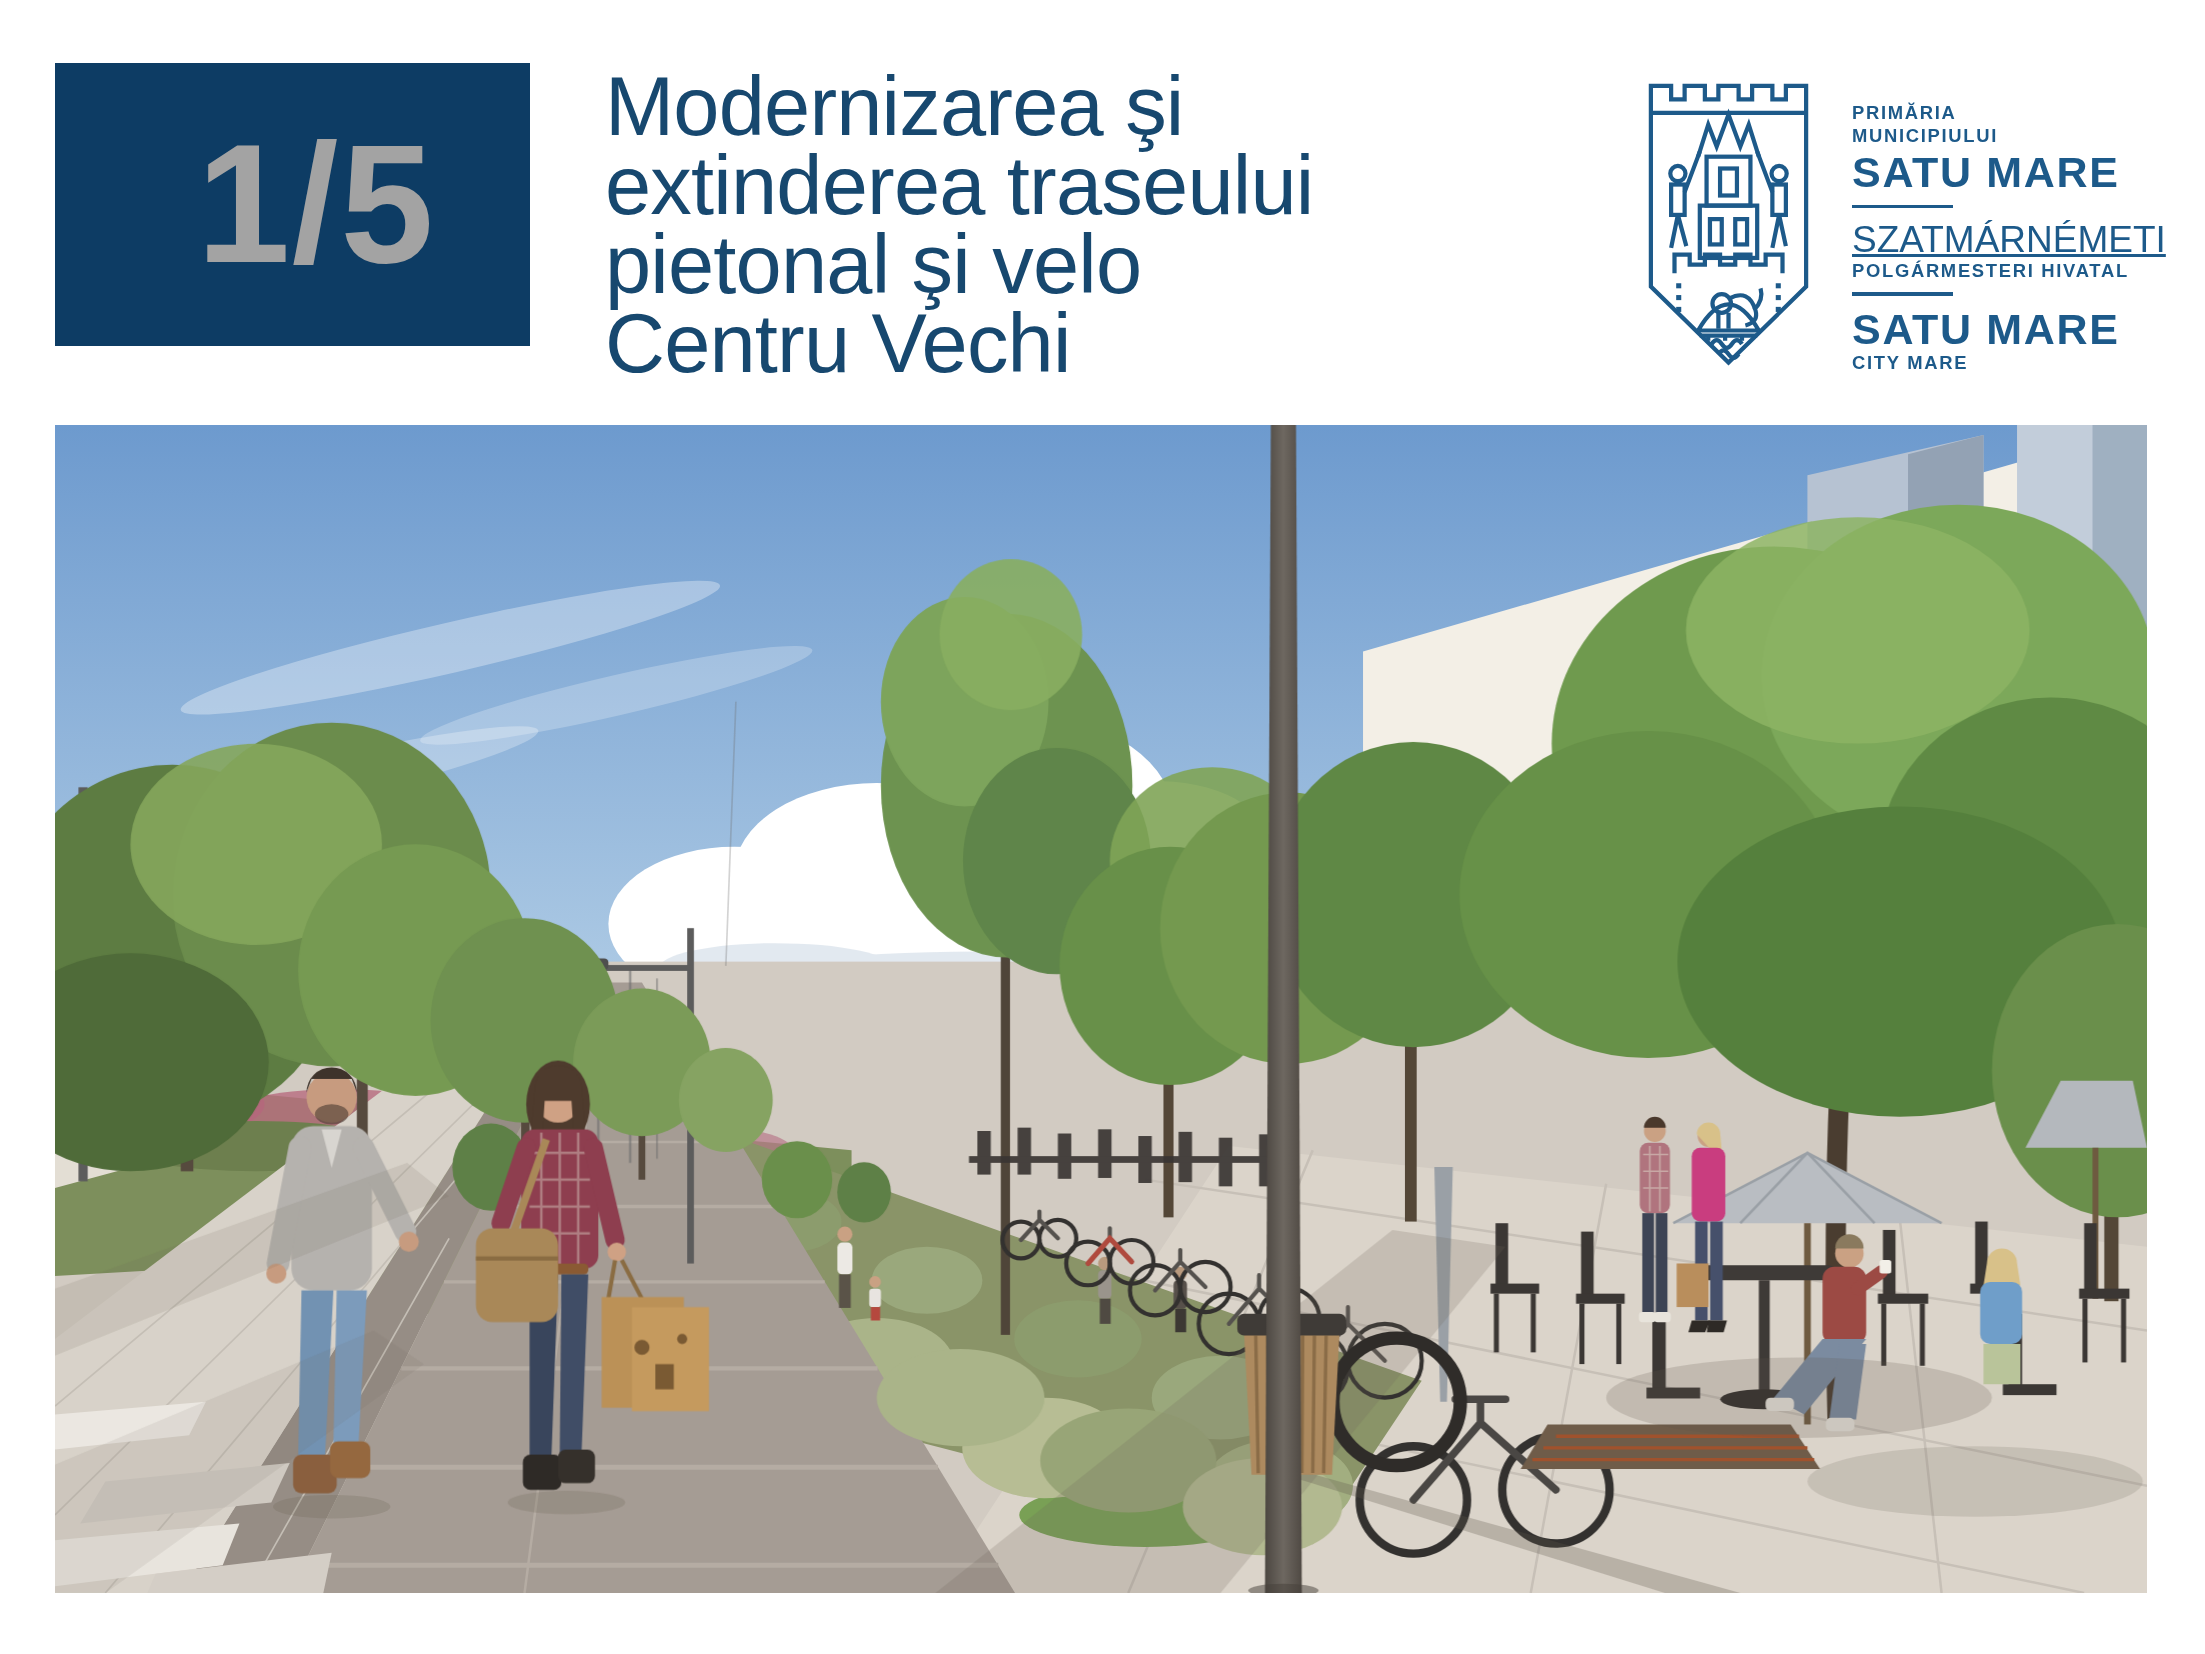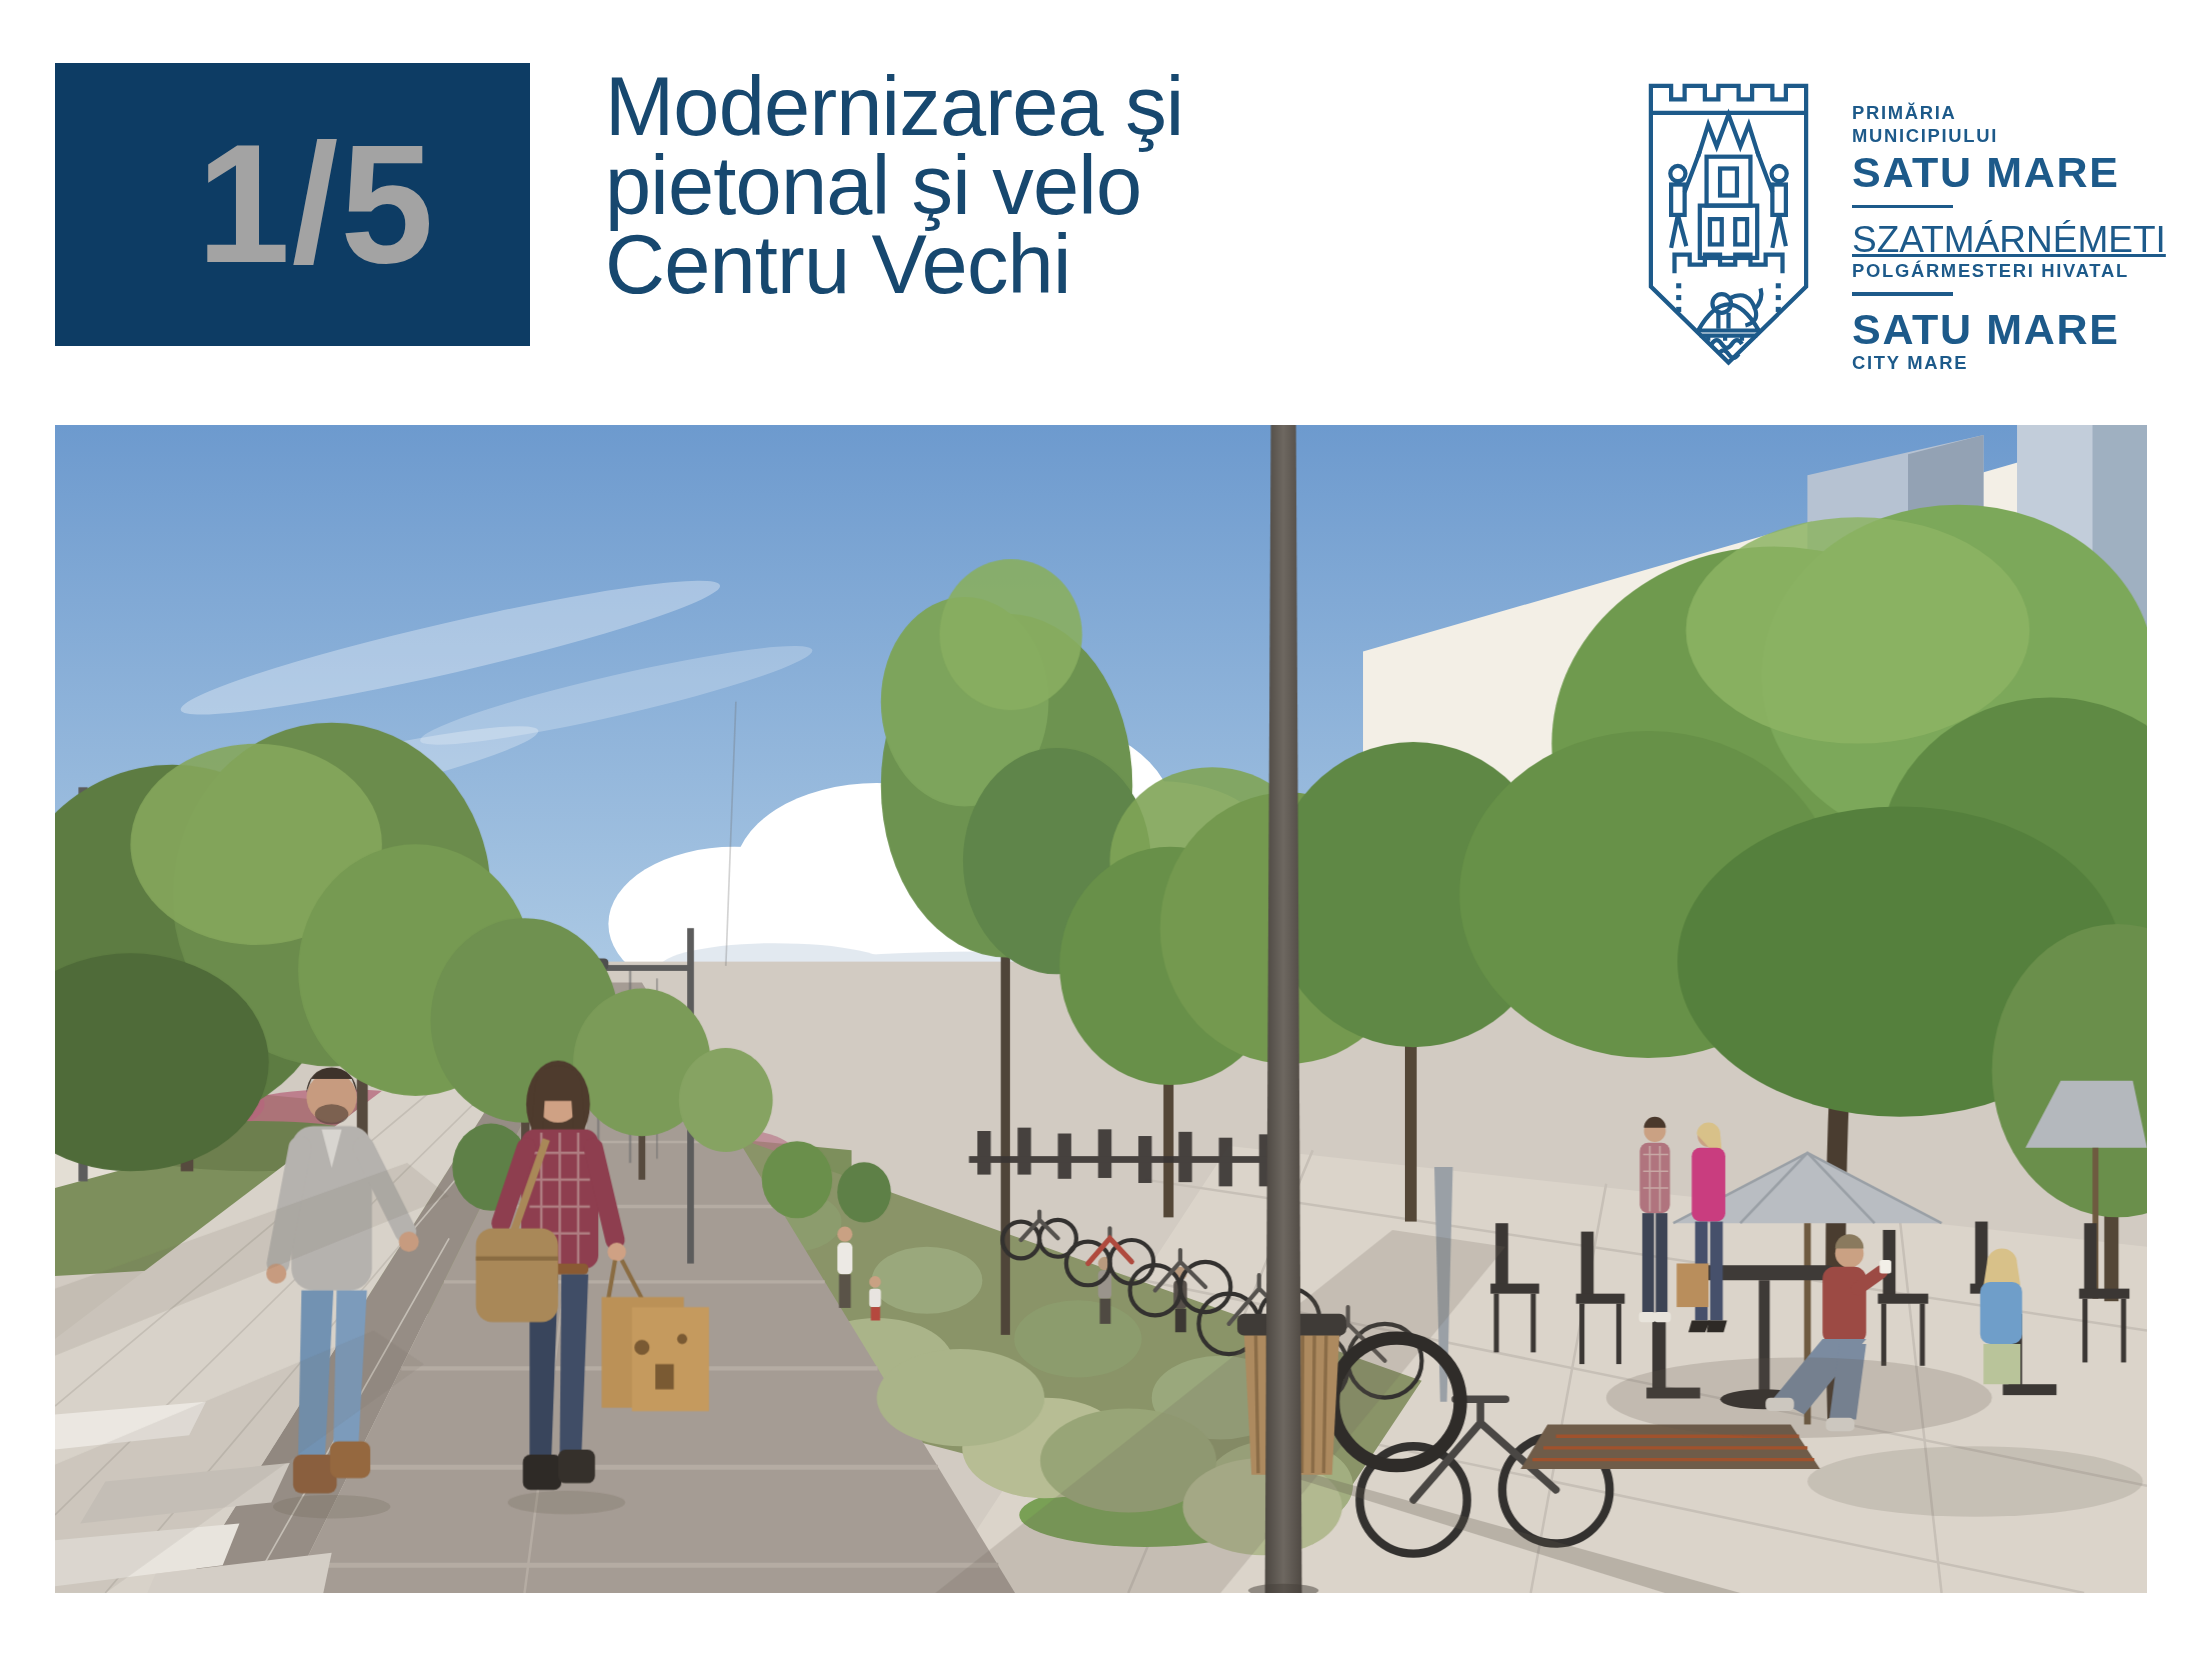--- a/index.html
+++ b/index.html
@@ -24,20 +24,21 @@
 <body>
 
 <div class="slide">
 
   <div class="index-box">
     <span>1/5</span>
   </div>
 
   <div class="title-block">
     <div>Modernizarea şi</div>
+    <div>extinderea traseului</div>
     <div>pietonal şi velo</div>
     <div>Centru Vechi</div>
   </div>
 
   <div class="logo">
     <svg class="logo-shield" viewBox="0 0 200 352">
       <g fill="none" stroke="#1d5a8a" stroke-width="5">
         <path d="M8,252 V14 H32 V30 H48 V14 H72 V30 H88 V14 H112 V30 H128 V14 H152 V30 H168 V14 H192 V252 L100,342 Z"></path>
         <line x1="8" y1="46" x2="192" y2="46"></line>
         <path d="M64,98 L76,60 L86,86 L100,48 L114,86 L124,60 L136,98"></path>

